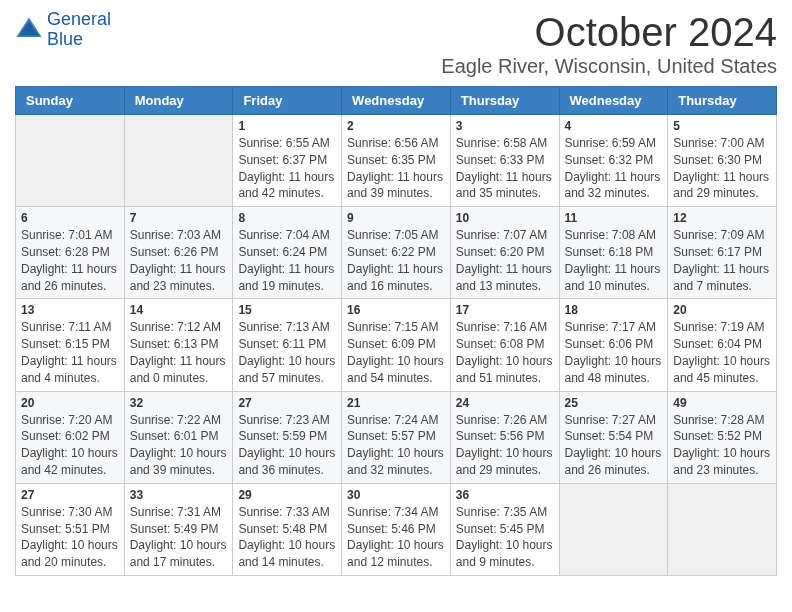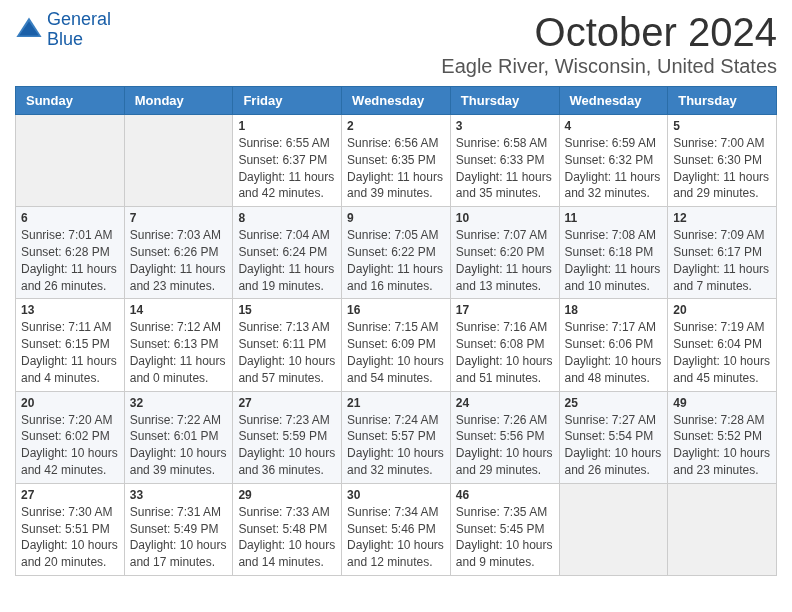--- a/index.html
+++ b/index.html
@@ -245,20 +245,20 @@
         </td>
         <td>
           <span class="day-num">29</span>
           <div class="day-info">Sunrise: 7:33 AM<br>Sunset: 5:48 PM<br>Daylight: 10 hours and 14 minutes.</div>
         </td>
         <td>
           <span class="day-num">30</span>
           <div class="day-info">Sunrise: 7:34 AM<br>Sunset: 5:46 PM<br>Daylight: 10 hours and 12 minutes.</div>
         </td>
         <td>
-          <span class="day-num">46</span>
+          <span class="day-num">36</span>
           <div class="day-info">Sunrise: 7:35 AM<br>Sunset: 5:45 PM<br>Daylight: 10 hours and 9 minutes.</div>
         </td>
         <td class="empty-cell"></td>
         <td class="empty-cell"></td>
       </tr>
     </tbody>
 </table>
 
 </body></html>

